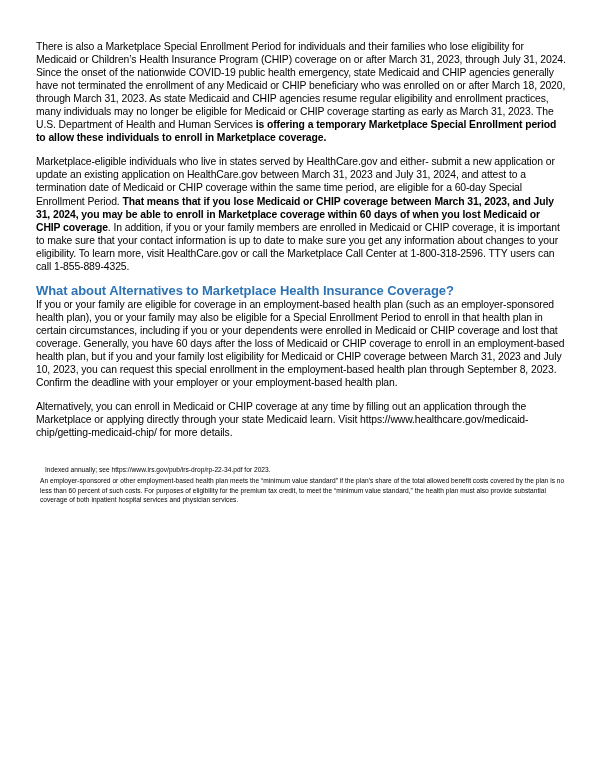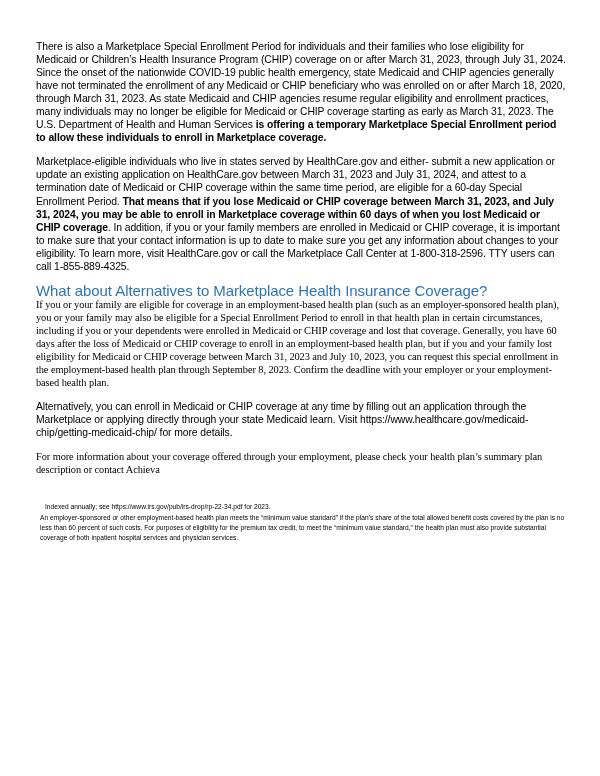--- a/index.html
+++ b/index.html
@@ -27,29 +27,29 @@
     font-size: 10.4px;
     line-height: 13.05px;
     text-align: left;
     margin: 0 0 11px 0;
     letter-spacing: -0.01em;
     word-spacing: 0.004em;
   }
   .body-text:last-child { margin-bottom: 0; }
   b, .bold { font-weight: bold; }
   .heading {
-    font-size: 15px;
+    font-size: 13px;
     line-height: 13.4px;
-    font-weight: normal;
+    font-weight: bold;
     color: #2E74B5;
     margin: 0 0 0.5px 0;
     letter-spacing: -0.005em;
   }
   .heading-block { margin: 0 0 11px 0; }
-  .heading-block .body-text { margin-bottom: 0; font-family: Liberation Serif, serif; }
+  .heading-block .body-text { margin-bottom: 0; }
   .footnotes {
     margin-top: 26px;
     padding-left: 4px;
   }
   .footnote {
     font-size: 6.6px;
     line-height: 9.6px;
     margin: 0 0 0 0;
     text-align: left;
     letter-spacing: 0.004em;
@@ -67,21 +67,20 @@
   <p class="body-text"><span>Marketplace-eligible individuals who live in states served by HealthCare.gov and either- submit a new application or update an existing application on HealthCare.gov between March 31, 2023 and July 31, 2024, and attest to a termination date of Medicaid or CHIP coverage within the same time period, are eligible for a 60-day Special Enrollment Period. </span><b>That means that if you lose Medicaid or CHIP coverage between March 31, 2023, and July 31, 2024, you may be able to enroll in Marketplace coverage within 60 days of when you lost Medicaid or CHIP coverage</b><span>.  In addition, if you or your family members are enrolled in Medicaid or CHIP coverage, it is important to make sure that your contact information is up to date to make sure you get any information about changes to your eligibility. To learn more, visit HealthCare.gov or call the Marketplace Call Center at 1-800-318-2596. TTY users can call 1-855-889-4325.</span></p>
 
   <div class="heading-block">
     <h2 class="heading">What about Alternatives to Marketplace Health Insurance Coverage?</h2>
     <p class="body-text">If you or your family are eligible for coverage in an employment-based health plan (such as an employer-sponsored health plan), you or your family may also be eligible for a Special Enrollment Period to enroll in that health plan in certain circumstances, including if you or your dependents were enrolled in Medicaid or CHIP coverage and lost  that coverage. Generally, you have 60 days after the loss of Medicaid or CHIP coverage to enroll in an employment-based health plan, but if you and your family lost eligibility for Medicaid or CHIP coverage between March 31, 2023 and July 10, 2023, you can request this special enrollment in the employment-based health plan through September 8, 2023. Confirm the deadline with your employer or your employment-based health plan.</p>
   </div>
 
   <p class="body-text">Alternatively, you can enroll in Medicaid or CHIP coverage at any time by filling out an application through the Marketplace or applying directly through your state Medicaid learn. Visit https://www.healthcare.gov/medicaid-chip/getting-medicaid-chip/ for more details.</p>
 
   <div class="heading-block">
-    <p class="body-text">For more information about your coverage offered through your employment, please check your health plan’s summary plan description or contact Achieva</p>
   </div>
 
   <div class="footnotes">
     <p class="footnote first">Indexed annually; see https://www.irs.gov/pub/irs-drop/rp-22-34.pdf for 2023.</p>
     <p class="footnote">An employer-sponsored or other employment-based health plan meets the “minimum value standard” if the plan’s share of the total allowed benefit costs covered by the plan is no less than 60 percent of such costs. For purposes of eligibility for the premium tax credit, to meet the “minimum value standard,” the health plan must also provide substantial coverage of both inpatient hospital services and physician services.</p>
   </div>
 
 </div>
 
 </body></html>

